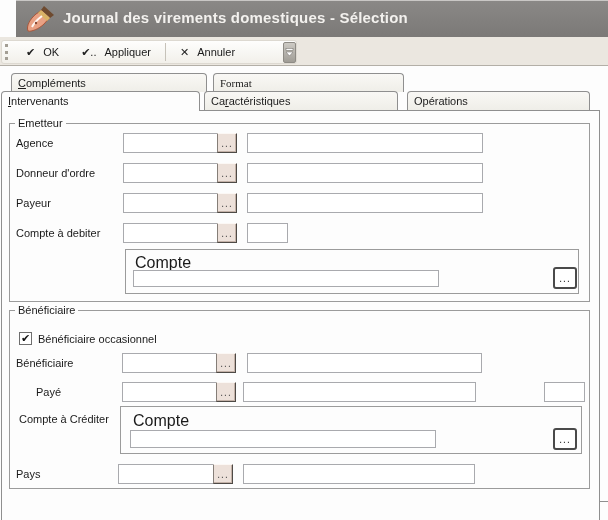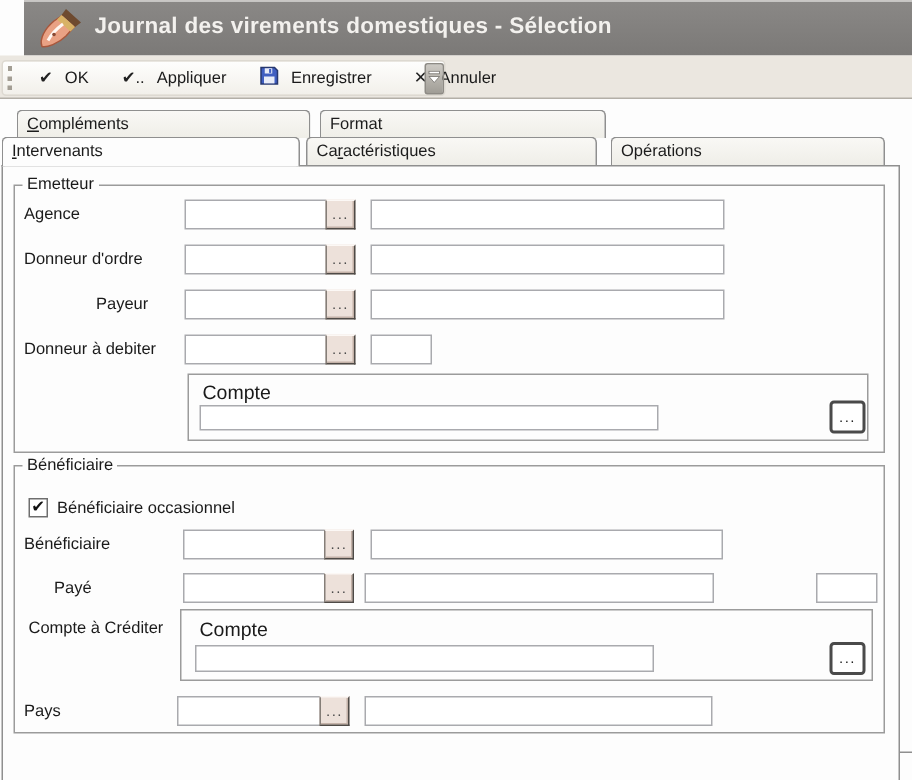--- a/index.html
+++ b/index.html
@@ -69,21 +69,21 @@
     background:#fdfdfd;
     border-left:1px solid #8f8f8f; border-right:1px solid #8f8f8f; border-top:1px solid #8f8f8f;
   }
   .page-tick { position:absolute; left:600px; top:501px; width:8px; height:1px; background:#8f8f8f; }
   
   .grpbox { position:absolute; border:1px solid #9b9b9b; background:transparent; }
   .grpbox > .legend {
     position:absolute; top:-7px; left:5px; background:#fdfdfd; padding:0 3px; font-size:11px;
   }
   .subbox { position:absolute; border:1px solid #9b9b9b; background:#fdfdfd; z-index:3; }
-  .subbox-label { position:absolute; font-size:13px; }
+  .subbox-label { position:absolute; font-size:16px; }
   .row-label { position:absolute; font-size:11px; white-space:nowrap; }
   
   .txt {
     position:absolute; height:20px; border:1px solid #a9aaae; background:#fff;
     font-family:inherit; font-size:11px; padding:2px 3px; color:#111;
   }
   .txt.short { height:17px; }
   .browse-sm {
     position:absolute; width:20px; height:20px;
     background:#ede1da;
@@ -126,51 +126,40 @@
     <div class="raft">
       <span class="grip"></span>
       <button class="tb-btn">
         <span class="tb-ico">✔</span>
         <span>OK</span>
       </button>
       <button class="tb-btn">
         <span class="tb-ico">✔..</span>
         <span>Appliquer</span>
       </button>
-      <button class="tb-btn">
-        <span class="tb-ico">
-          <svg width="13" height="13" viewBox="0 0 13 13">
-            <path d="M1 1h9l2 2v9H1z" fill="#3f5ec1" stroke="#26376e" stroke-width="1"></path>
-            <rect x="3.5" y="1.5" width="5" height="3.5" fill="#e8ecf8"></rect>
-            <rect x="6.4" y="2" width="1.4" height="2.6" fill="#3f5ec1"></rect>
-            <rect x="3" y="7" width="7" height="4.6" fill="#e8ecf8"></rect>
-          </svg>
-        </span>
-        <span>Enregistrer</span>
-      </button>
       <span class="tb-sep"></span>
       <button class="tb-btn">
         <span class="tb-ico">✕</span>
         <span>Annuler</span>
       </button>
     </div>
     <div class="overflow-chip">
       <span>
         <svg width="9" height="10" viewBox="0 0 9 10">
           <rect x="1" y="0.5" width="7" height="1.7" fill="#ffffff" stroke="#6e6b66" stroke-width="0.5"></rect>
           <path d="M1 4 h7 L4.5 8 Z" fill="#ffffff" stroke="#6e6b66" stroke-width="0.5"></path>
         </svg>
       </span>
     </div>
   </div>
 
   <div class="tab row1" style="left:11px; width:196px; z-index:2;">
     <span></span><span class="accel">C</span><span>ompléments</span>
   </div>
-  <div class="tab row1" style="left:213px; width:191px; z-index:2;">
+  <div class="tab row1" style="left:213px; width:191px; z-index:2;font-family:Liberation Serif, serif;">
     <span>Format</span><span class="accel"></span><span></span>
   </div>
   <div class="tab row2 selected" style="left:1px; width:199px;">
     <span></span><span class="accel">I</span><span>ntervenants</span>
   </div>
   <div class="tab row2" style="left:204px; width:194px; z-index:4;">
     <span>Ca</span><span class="accel">r</span><span>actéristiques</span>
   </div>
   <div class="tab row2" style="left:407px; width:183px; z-index:4;">
     <span>Opérations</span><span class="accel"></span><span></span>
@@ -184,26 +173,26 @@
     <span class="row-label" style="left:14px; top:26px;">Agence</span>
     <input class="txt" style="left: 121px; top: 22px; width: 95px;" value="">
     <button class="browse-sm" style="left:215px; top:22px;">...</button>
     <input class="txt" style="left: 245px; top: 22px; width: 236px;" value="">
 
     <span class="row-label" style="left:14px; top:56px;">Donneur d'ordre</span>
     <input class="txt" style="left: 121px; top: 52px; width: 95px;" value="">
     <button class="browse-sm" style="left:215px; top:52px;">...</button>
     <input class="txt" style="left: 245px; top: 52px; width: 236px;" value="">
 
-    <span class="row-label" style="left:14px; top:86px;margin-left:48px;">Payeur</span>
+    <span class="row-label" style="left:14px; top:86px;">Payeur</span>
     <input class="txt" style="left: 121px; top: 82px; width: 95px;" value="">
     <button class="browse-sm" style="left:215px; top:82px;">...</button>
     <input class="txt" style="left: 245px; top: 82px; width: 236px;" value="">
 
-    <span class="row-label" style="left:14px; top:116px;">Donneur à debiter</span>
+    <span class="row-label" style="left:14px; top:116px;">Compte à debiter</span>
     <input class="txt" style="left: 121px; top: 112px; width: 95px;" value="">
     <button class="browse-sm" style="left:215px; top:112px;">...</button>
     <input class="txt" style="left: 245px; top: 112px; width: 41px;" value="">
 
     <div class="subbox" style="left:123px; top:138px; width:454px; height:45px;">
       <span class="subbox-label" style="left:9px; top:4px;">Compte</span>
       <input class="txt short" style="left: 7px; top: 20px; width: 306px;" value="">
       <button class="browse-lg" style="left:427px; top:17px;">...</button>
     </div>
 

